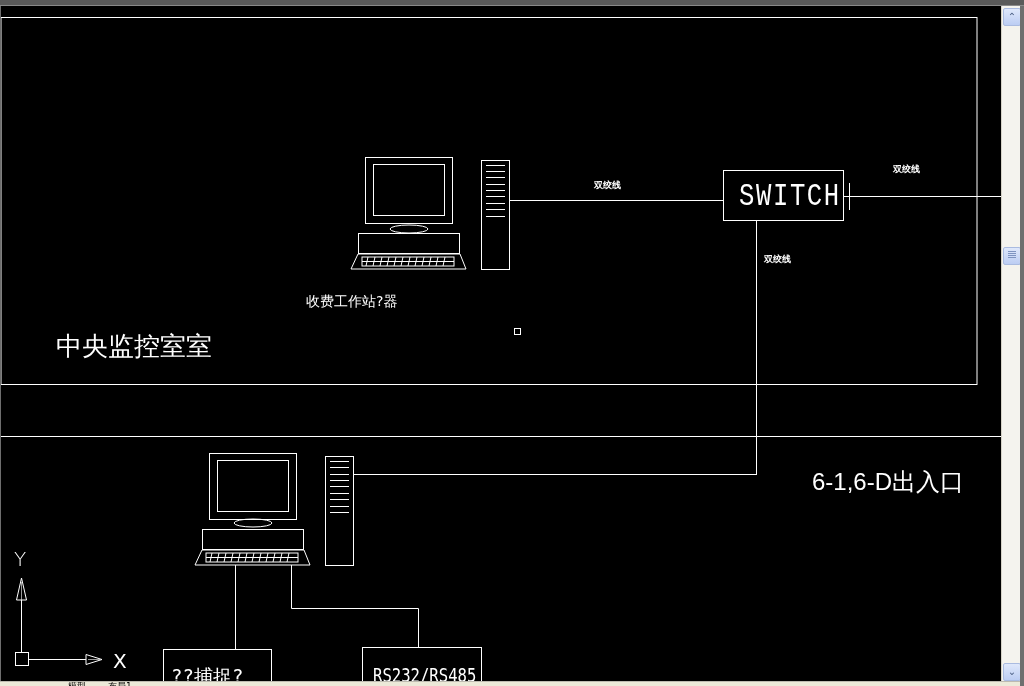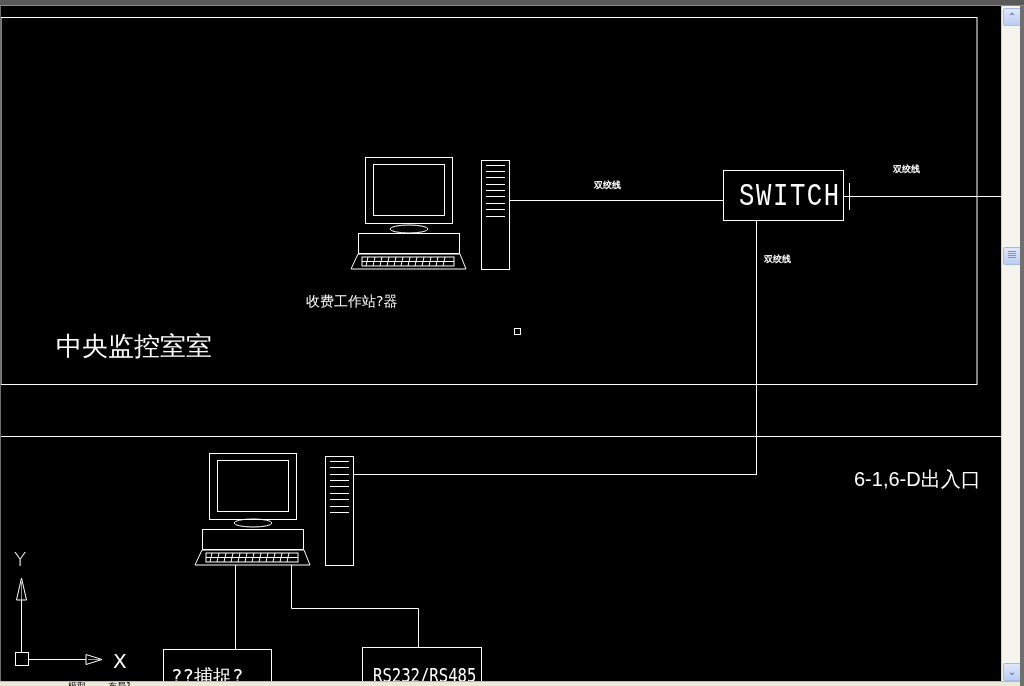--- a/index.html
+++ b/index.html
@@ -122,21 +122,21 @@
       <line x1="88" y1="659.5" x2="100" y2="659.5" stroke-width="0.6"></line>
     </g>
   </svg>
 
   <div class="lbl" style="left:738px;top:172px;font-family:'Liberation Mono',monospace;font-size:32px;letter-spacing:2px;transform:scaleX(0.8);transform-origin:left top;font-weight:normal;">SWITCH</div>
   <div class="lbl" style="left:593px;top:173px;font-size:9px;font-weight:bold;">双绞线</div>
   <div class="lbl" style="left:892px;top:157px;font-size:9px;font-weight:bold;">双绞线</div>
   <div class="lbl" style="left:763px;top:247px;font-size:9px;font-weight:bold;">双绞线</div>
   <div class="lbl" style="left:305px;top:287px;font-size:14px;">收费工作站?器</div>
   <div class="lbl" style="left:35px;top:323px;font-size:26px;font-family:'DejaVu Serif',serif;margin-left:20px;">中央监控室室</div>
-  <div class="lbl" style="left:811px;top:460px;font-size:20px;font-family:'Liberation Sans',sans-serif;margin-left:42px;">6-1,6-D出入口</div>
+  <div class="lbl" style="left:811px;top:460px;font-size:24px;font-family:'Liberation Sans',sans-serif;">6-1,6-D出入口</div>
   <div class="lbl" style="left:170px;top:658px;font-size:19px;font-family:'DejaVu Sans Mono',monospace;">??捕捉?</div>
   <div class="lbl" style="left:372px;top:657px;font-size:20px;font-family:'DejaVu Sans Mono',monospace;transform:scaleX(0.78);transform-origin:left top;">RS232/RS485</div>
   <div class="lbl" style="left:13px;top:541px;font-size:20px;font-family:'DejaVu Sans',sans-serif;font-weight:200;">Y</div>
   <div class="lbl" style="left:112px;top:643px;font-size:20px;font-family:'DejaVu Sans',sans-serif;">X</div>
 </div>
 
 <div class="vscroll">
   <div class="btn" style="top:2px;">⌃</div>
   <div class="thumb">
       <i></i>

